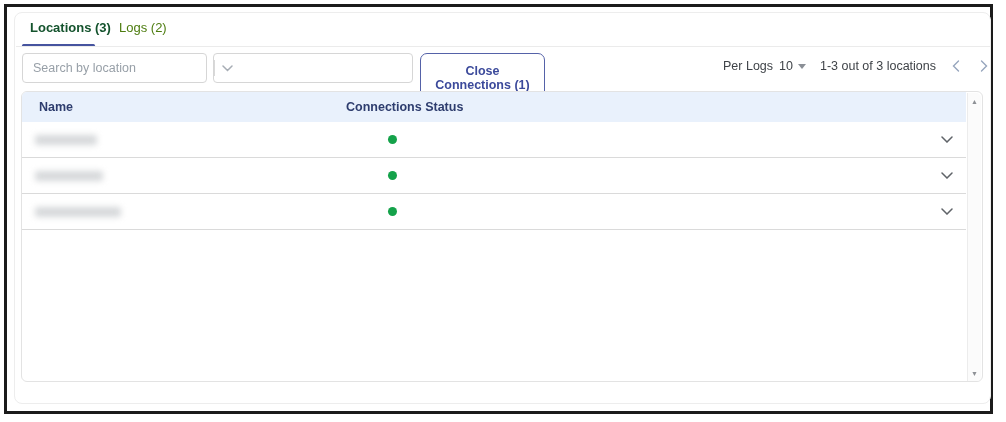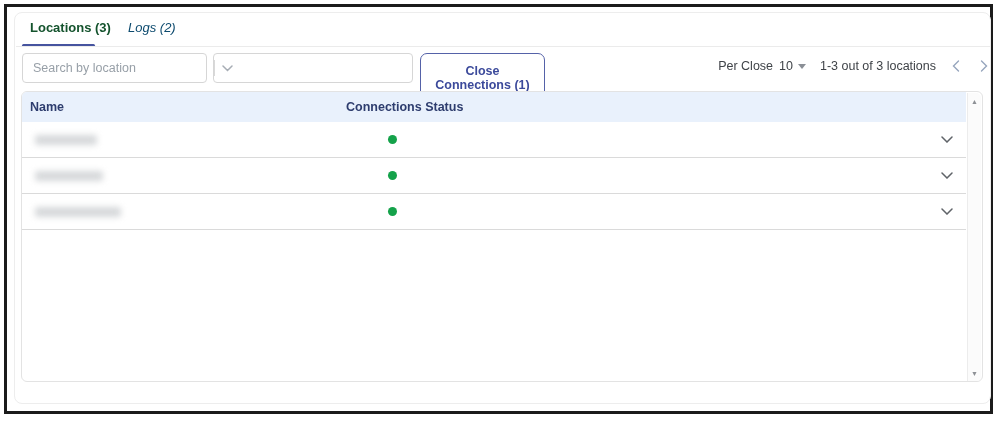--- a/index.html
+++ b/index.html
@@ -10,21 +10,21 @@
   
   .frame{position:absolute;left:4px;top:4px;width:989px;height:410px;
          border:3px solid #1b1b1b;box-sizing:border-box;background:#ffffff;}
   
   .panel{position:absolute;left:14px;top:12px;width:977px;height:392px;
          background:#ffffff;border:1px solid #ededed;border-radius:8px;
          box-sizing:border-box;}
   
   .tab{position:absolute;top:20px;font-size:13px;cursor:pointer;}
   .tab.active{left:30px;color:#14532d;font-weight:700;}
-  .tab.inactive{left:128px;color:#0c4a6e;font-weight:400;font-style:italic;}
+  .tab.inactive{left:119px;color:#4d7c0f;font-weight:400;}
   .tab-underline{position:absolute;left:22px;top:44px;width:73px;height:3px;
                  border-radius:3px;background:#46549f;}
   .tabbar-line{position:absolute;left:16px;top:46px;width:974px;height:1px;background:#ebebeb;}
   
   .search-box{position:absolute;left:22px;top:53px;width:185px;height:30px;
               border:1px solid #d6d6d6;border-radius:4px;box-sizing:border-box;
               font-size:12.5px;color:#333;padding:8px 10px;outline:none;background:#fff;}
   .search-box::placeholder{color:#98a0a8;}
   .filter-box{position:absolute;left:213px;top:53px;width:200px;height:30px;
               border:1px solid #d6d6d6;border-radius:4px;box-sizing:border-box;
@@ -47,21 +47,21 @@
   .pager .range{margin-right:14px;}
   .pager .pg-arrow{display:flex;align-items:center;cursor:pointer;padding:0 2px;}
   .pager .gap{width:16px;}
   
   .table-card{position:absolute;left:21px;top:91px;width:962px;height:291px;
               border:1px solid #e3e3e3;border-radius:6px;box-sizing:border-box;
               background:#fff;overflow:hidden;}
   .thead{position:absolute;left:0;top:0;height:30px;width:calc(100% - 16px);
          background:#e9f1fc;display:flex;align-items:center;}
   .th{font-size:12.5px;font-weight:700;color:#2e3d6e;}
-  .th.name{position:absolute;left:8px;}
+  .th.name{position:absolute;left:17px;}
   .th.status{position:absolute;left:324px;}
   .rows{position:absolute;left:0;top:30px;width:calc(100% - 16px);}
   .row{position:relative;height:35px;border-bottom:1px solid #dadada;background:#fff;}
   .name-blur{position:absolute;left:13px;top:13px;height:10px;border-radius:3px;
              background:#b4b8bc;filter:blur(3px);opacity:.55;}
   .row:nth-child(1) .name-blur{width:62px;}
   .row:nth-child(2) .name-blur{width:68px;}
   .row:nth-child(3) .name-blur{width:86px;}
   .status-dot{position:absolute;left:366px;top:13px;width:9px;height:9px;border-radius:50%;}
   .row-chevron{position:absolute;right:13px;top:14px;cursor:pointer;display:flex;}
@@ -92,21 +92,21 @@
     <span class="divider"></span>
     <span class="chev">
       <svg width="11" height="7" viewBox="0 0 11 7">
           <path d="M1 1 L5.5 5.5 L10 1" fill="none" stroke="#a7adb5" stroke-width="1.5" stroke-linecap="round"></path>
         </svg>
     </span>
   </div>
   <button class="btn btn-close">Close Connections (1)</button>
 
   <div class="pager">
-    <span class="lbl">Per Close</span>
+    <span class="lbl">Per Logs</span>
     <span class="val">10</span>
     <span class="caret">
       <svg width="8" height="5" viewBox="0 0 8 5">
           <path d="M0 0 L8 0 L4 5 Z" fill="#8a8f96"></path>
         </svg>
     </span>
     <span class="range">1-3 out of 3 locations</span>
     <span class="pg-arrow">
       <svg width="8" height="12" viewBox="0 0 8 12">
           <path d="M6.5 1 L1.5 6 L6.5 11" fill="none" stroke="#96a5bd" stroke-width="1.4" stroke-linecap="round"></path>

